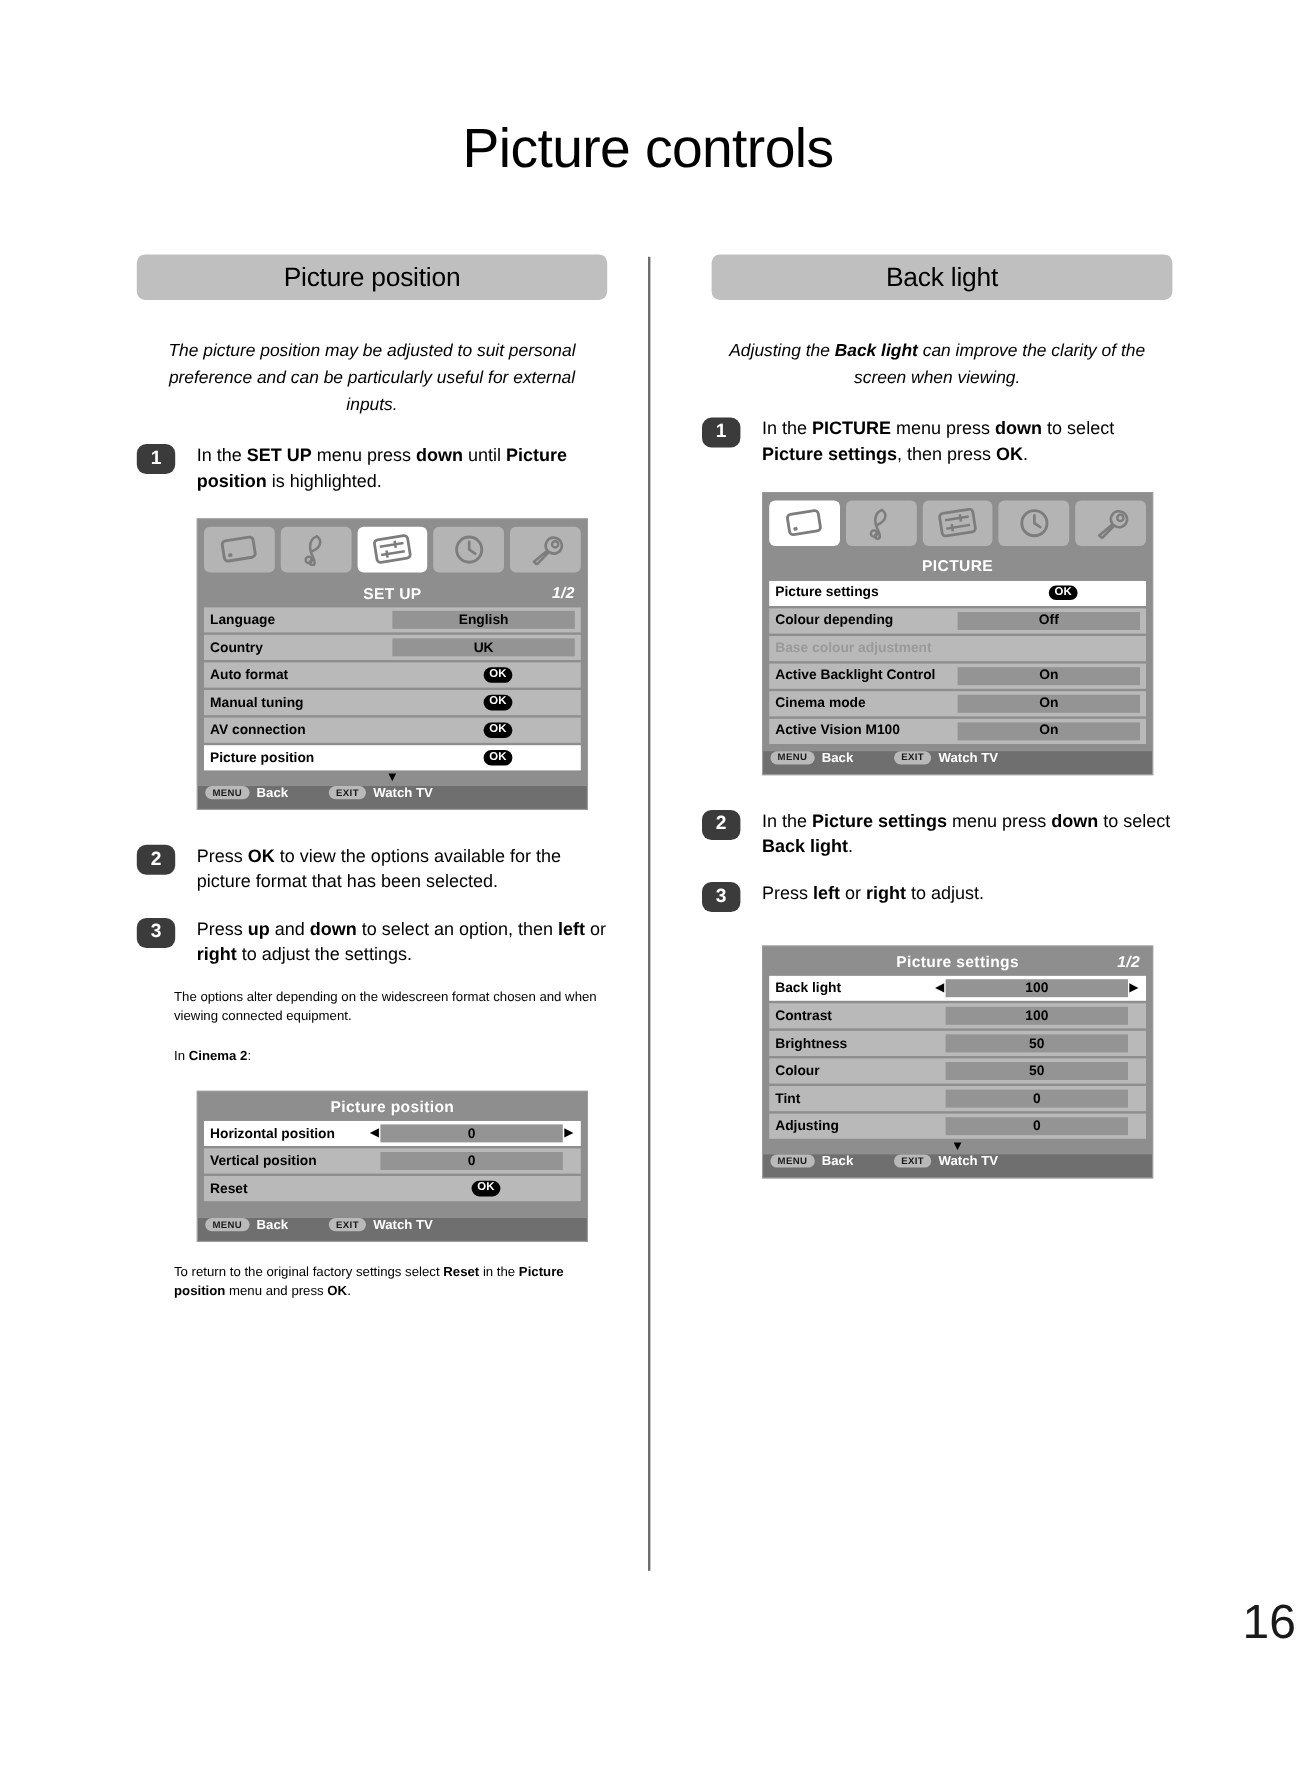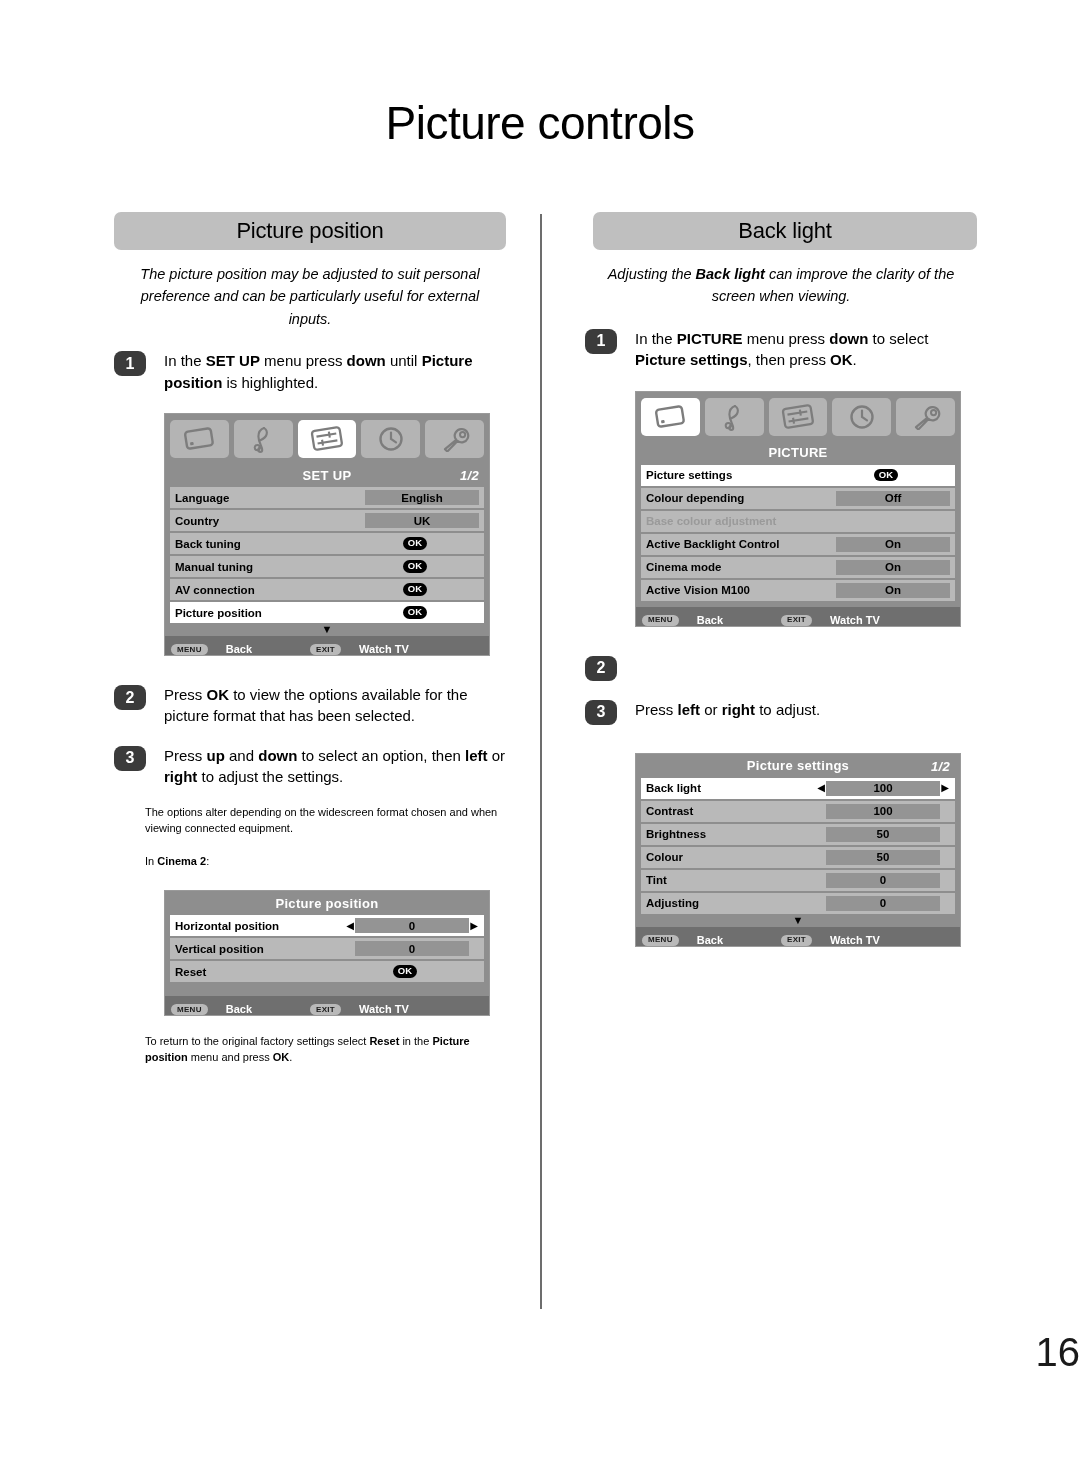--- a/index.html
+++ b/index.html
@@ -49,21 +49,21 @@
     display: flex; align-items: center; justify-content: center;
     font-size: 22px;
     font-weight: 400;
     color: #000;
     letter-spacing: -0.2px;
   }
   .pill-right { margin-left: 8px; width: 384px; }
 
   
   .intro {
-    margin-top: 13px;
+    margin-top: 32px;
     font-size: 14.5px;
     font-style: italic;
     line-height: 1.55;
     text-align: center;
     padding: 0 18px;
     color: #000;
   }
   .intro b { font-weight: 700; font-style: italic; }
 
   
@@ -154,21 +154,21 @@
 
   .osd-label {
     flex: 1 1 auto;
     font-size: 11.5px;
     font-weight: 700;
     color: #000;
     white-space: nowrap;
   }
   .osd-value {
     flex: 0 0 auto;
-    width: 114px;
+    width: 152px;
     height: 15px;
     background: #949494;
     color: #000;
     font-size: 11.5px;
     font-weight: 700;
     display: flex; align-items: center; justify-content: center;
   }
   .osd-value.plain { background: transparent; }
   .osd-ok {
     flex: 0 0 auto;
@@ -200,26 +200,25 @@
     height: 11px;
     background: #8e8e8e;
     display: flex; align-items: flex-start; justify-content: center;
     color: #000;
     font-size: 11px;
     line-height: 0.8;
   }
   .osd-blankrow { height: 12px; background: #8e8e8e; }
 
   .osd-footer {
-    display: flex; align-items: flex-end;
+    display: flex; align-items: flex-start;
     height: 19px;
     background: #6f6f6f;
     padding: 0 6px;
     box-sizing: border-box;
-    gap: 12px;
   }
   .key-pill {
     background: #b9b9b9;
     color: #1a1a1a;
     font-size: 8px;
     font-weight: 700;
     border-radius: 8px;
     padding: 1.5px 6px;
     letter-spacing: 0.3px;
     line-height: 1;
@@ -314,21 +313,21 @@
     <div class="osd-rows">
       <div class="osd-row">
         <span class="osd-label">Language</span>
         <span class="osd-value">English</span>
       </div>
       <div class="osd-row">
         <span class="osd-label">Country</span>
         <span class="osd-value">UK</span>
       </div>
       <div class="osd-row">
-        <span class="osd-label">Back tuning</span>
+        <span class="osd-label">Auto format</span>
         <span class="osd-ok">
             <span class="ok-badge">OK</span>
           </span>
       </div>
       <div class="osd-row">
         <span class="osd-label">Manual tuning</span>
         <span class="osd-ok">
             <span class="ok-badge">OK</span>
           </span>
       </div>
@@ -506,20 +505,21 @@
       <span class="key-pill">MENU</span>
       <span class="key-label">Back</span>
       <span class="footer-gap"></span>
       <span class="key-pill">EXIT</span>
       <span class="key-label">Watch TV</span>
     </div>
   </div>
 
   <div class="step" style="margin-top:28px;">
     <div class="step-badge">2</div>
+    <div class="step-text"><span>In the </span><b>Picture settings</b><span> menu press </span><b>down</b><span> to select </span><b>Back light</b><span>.</span></div>
   </div>
 
   <div class="step" style="margin-top:18px;">
     <div class="step-badge">3</div>
     <div class="step-text"><span>Press </span><b>left</b><span> or </span><b>right</b><span> to adjust.</span></div>
   </div>
 
   <div class="osd" style="margin-left:50px;margin-top:28px;">
     <div class="osd-title">
       <span>Picture settings</span>

